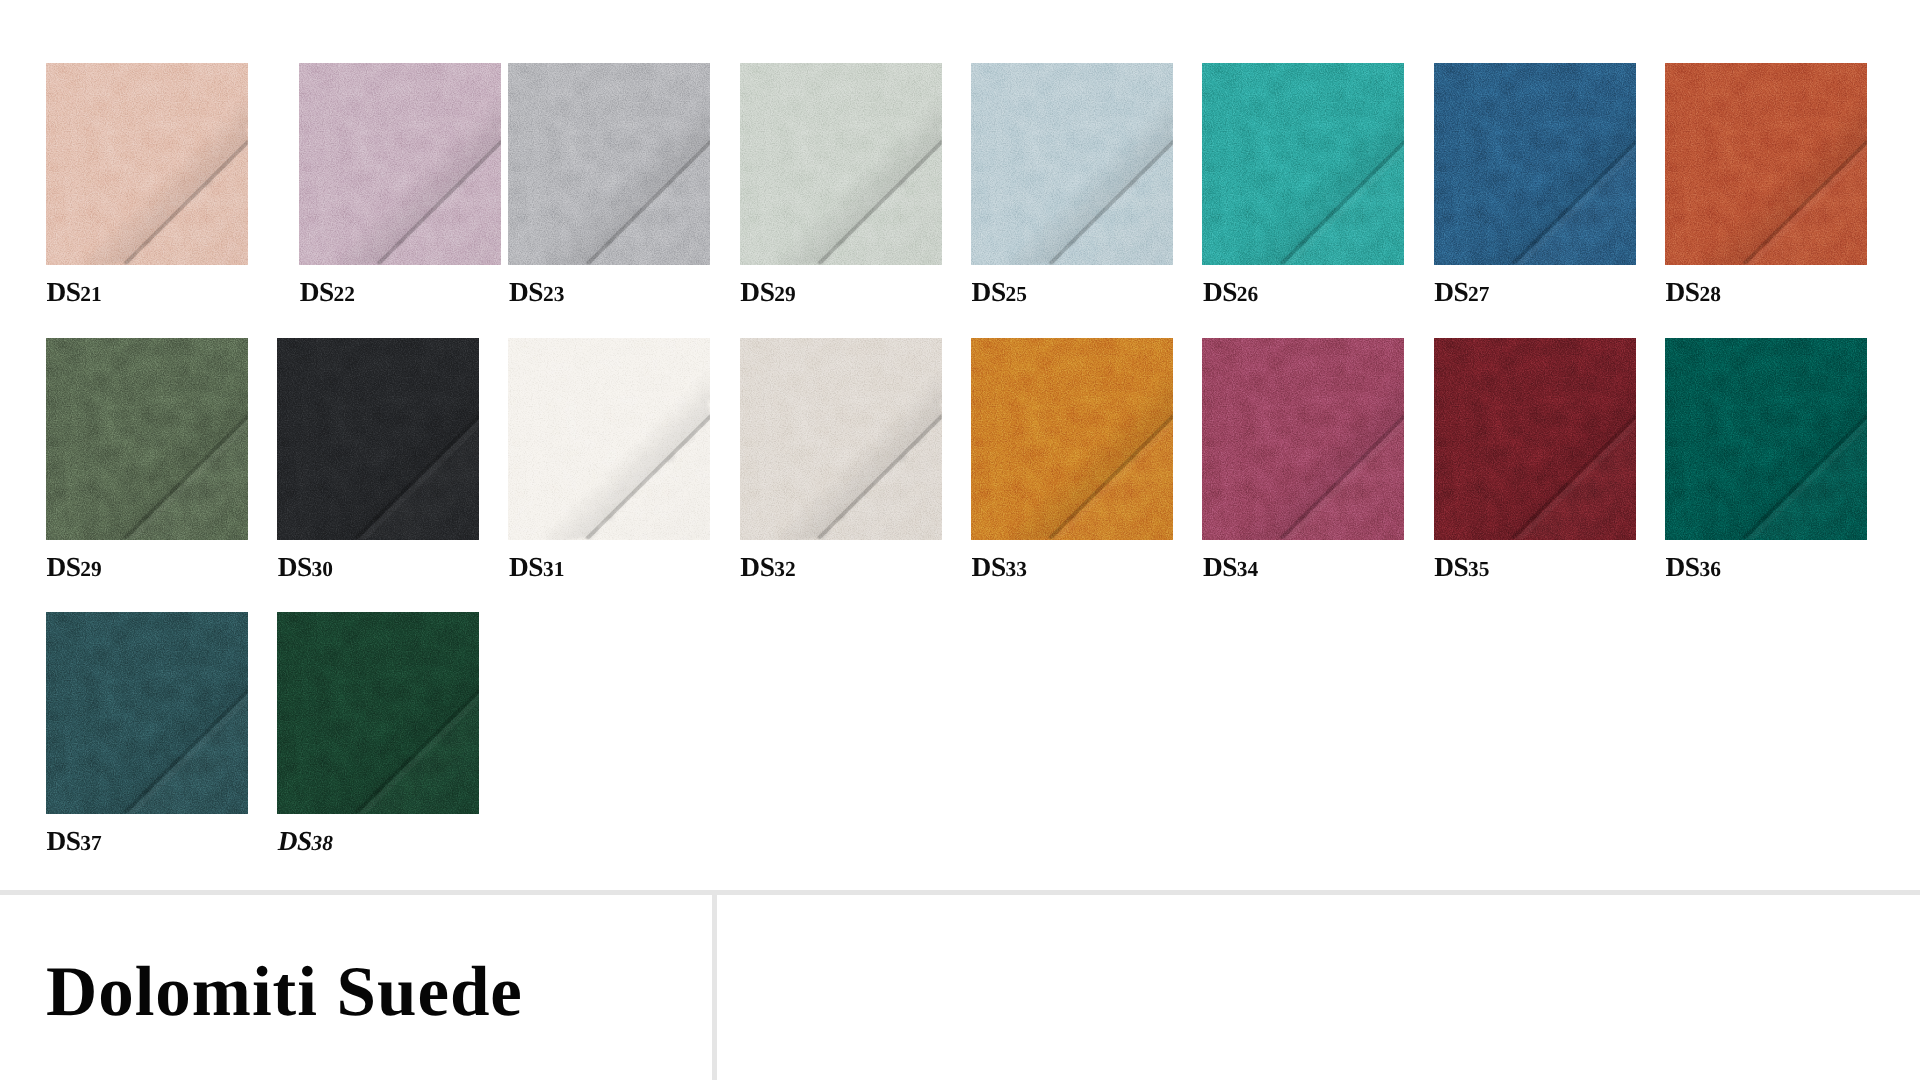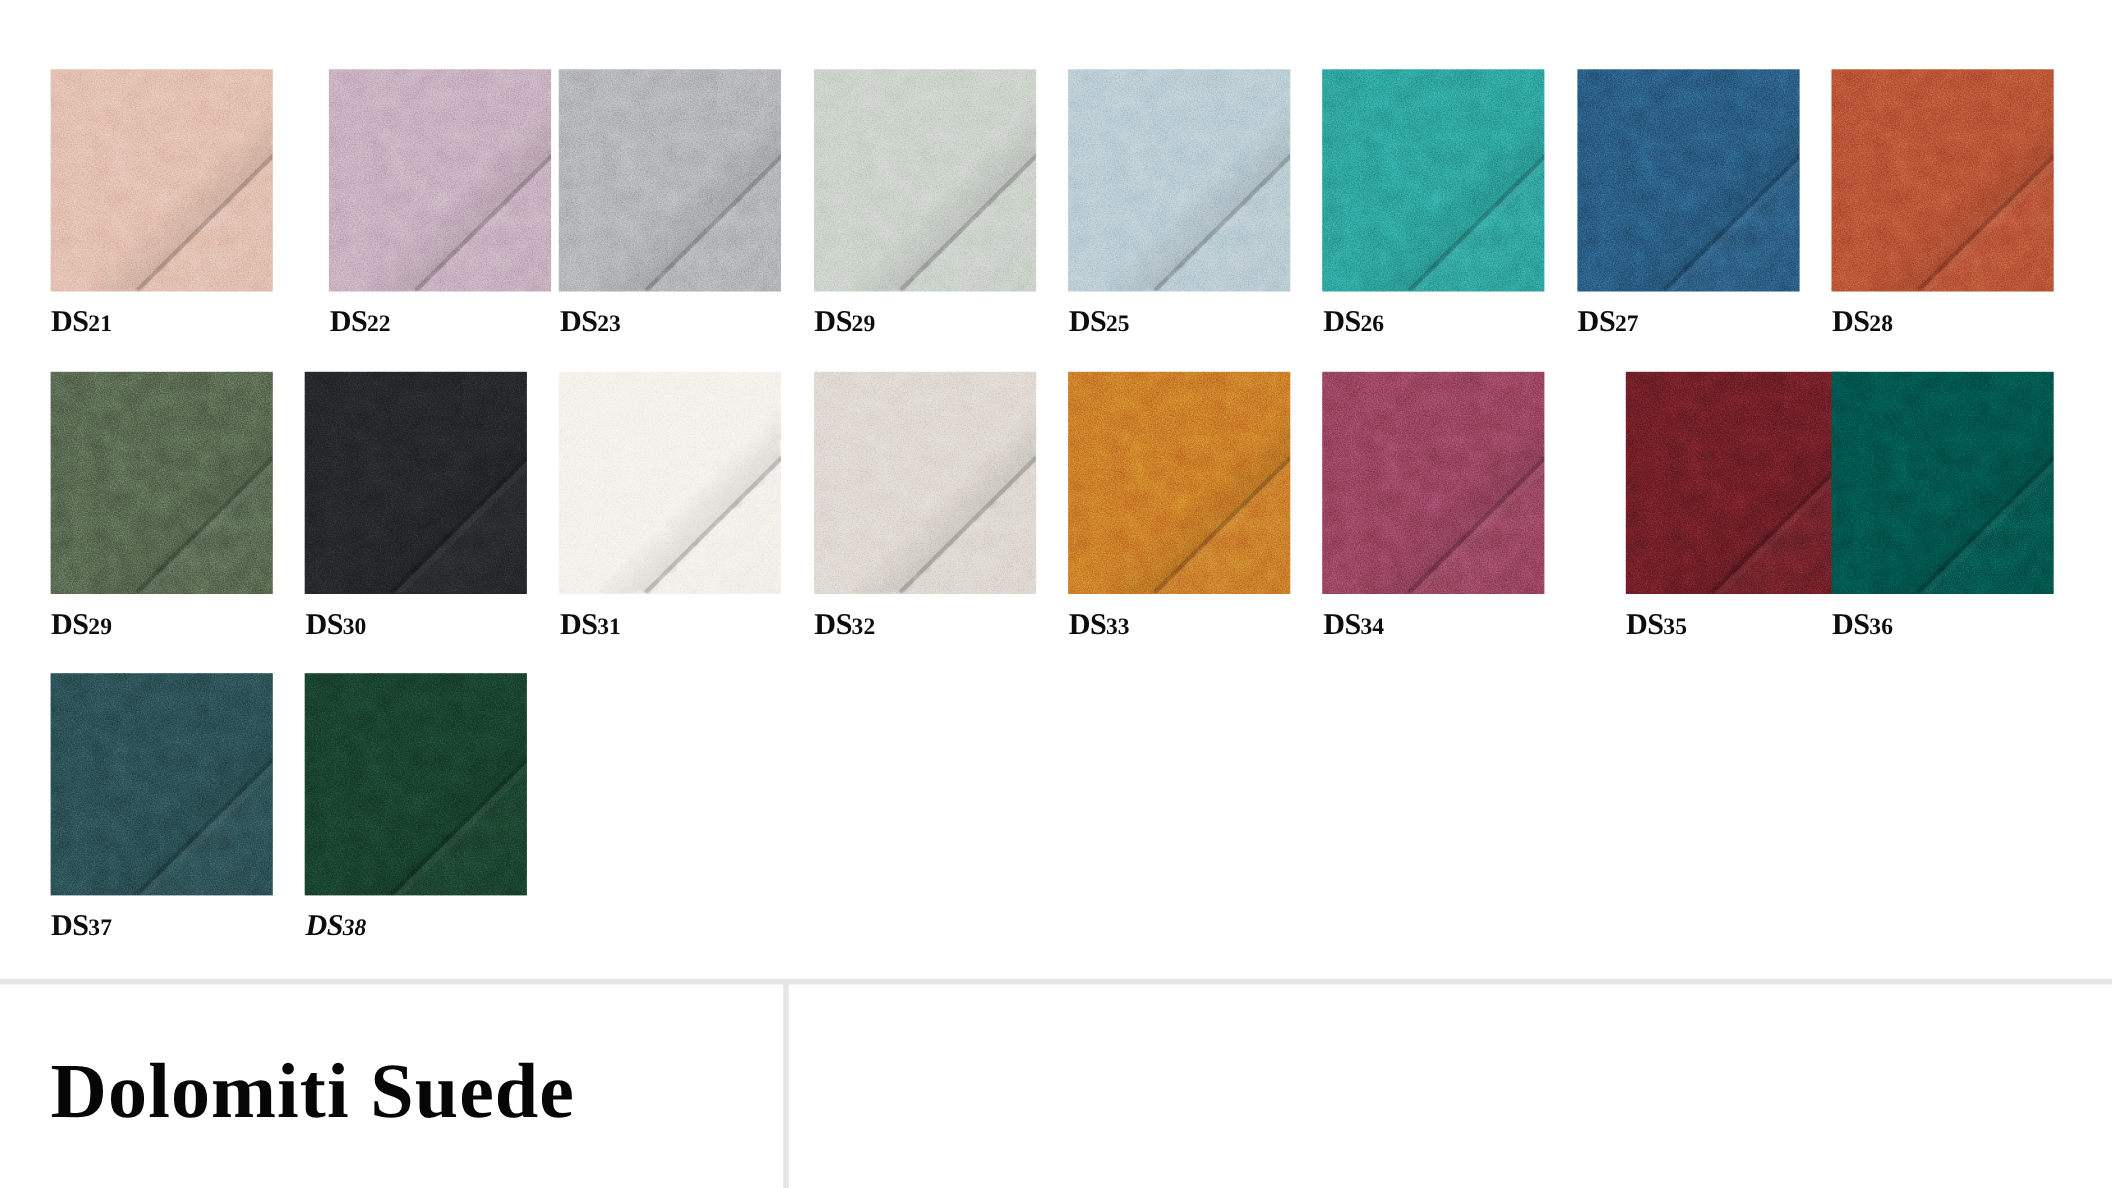--- a/index.html
+++ b/index.html
@@ -278,21 +278,21 @@
           <div class="lay lay-tex"></div>
           <div class="lay lay-gd" style="opacity: 0.132;"></div>
           <div class="lay lay-gl" style="opacity: 0.105;"></div>
           <div class="lay lay-flapshade" style="clip-path: polygon(80px 202px, 202px 81px, 202px 202px);"></div>
           <div class="lay lay-upperShade" style="background: linear-gradient(135deg, rgba(0, 0, 0, 0) 56.8%, rgba(0, 0, 0, 0.086) 69.2%, rgba(0, 0, 0, 0) 70.2%, rgba(0, 0, 0, 0) 100%);"></div>
           <div class="lay lay-crease" style="clip-path: polygon(75px 202px, 202px 76px, 202px 81.5px, 80.5px 202px);"></div>
           <div class="lay lay-creaselite" style="clip-path: polygon(81px 202px, 202px 82px, 202px 90px, 89px 202px);"></div>
         </div>
         <div class="sw-label" title="DS34"><span>DS</span><span class="num">34</span></div>
       </div>
-      <div class="sw-cell" style="left: 1433.5px; top: 337.6px; margin-left: 44px;">
+      <div class="sw-cell" style="left: 1433.5px; top: 337.6px;">
         <div class="sw-chip" style="background: rgb(115, 30, 39);">
           <div class="lay lay-tex2"></div>
           <div class="lay lay-tex"></div>
           <div class="lay lay-gd" style="opacity: 0.151;"></div>
           <div class="lay lay-gl" style="opacity: 0.086;"></div>
           <div class="lay lay-flapshade" style="clip-path: polygon(80px 202px, 202px 81px, 202px 202px);"></div>
           <div class="lay lay-upperShade" style="background: linear-gradient(135deg, rgba(0, 0, 0, 0) 56.8%, rgba(0, 0, 0, 0.086) 69.2%, rgba(0, 0, 0, 0) 70.2%, rgba(0, 0, 0, 0) 100%);"></div>
           <div class="lay lay-crease" style="clip-path: polygon(75px 202px, 202px 76px, 202px 81.5px, 80.5px 202px);"></div>
           <div class="lay lay-creaselite" style="clip-path: polygon(81px 202px, 202px 82px, 202px 90px, 89px 202px);"></div>
         </div>

